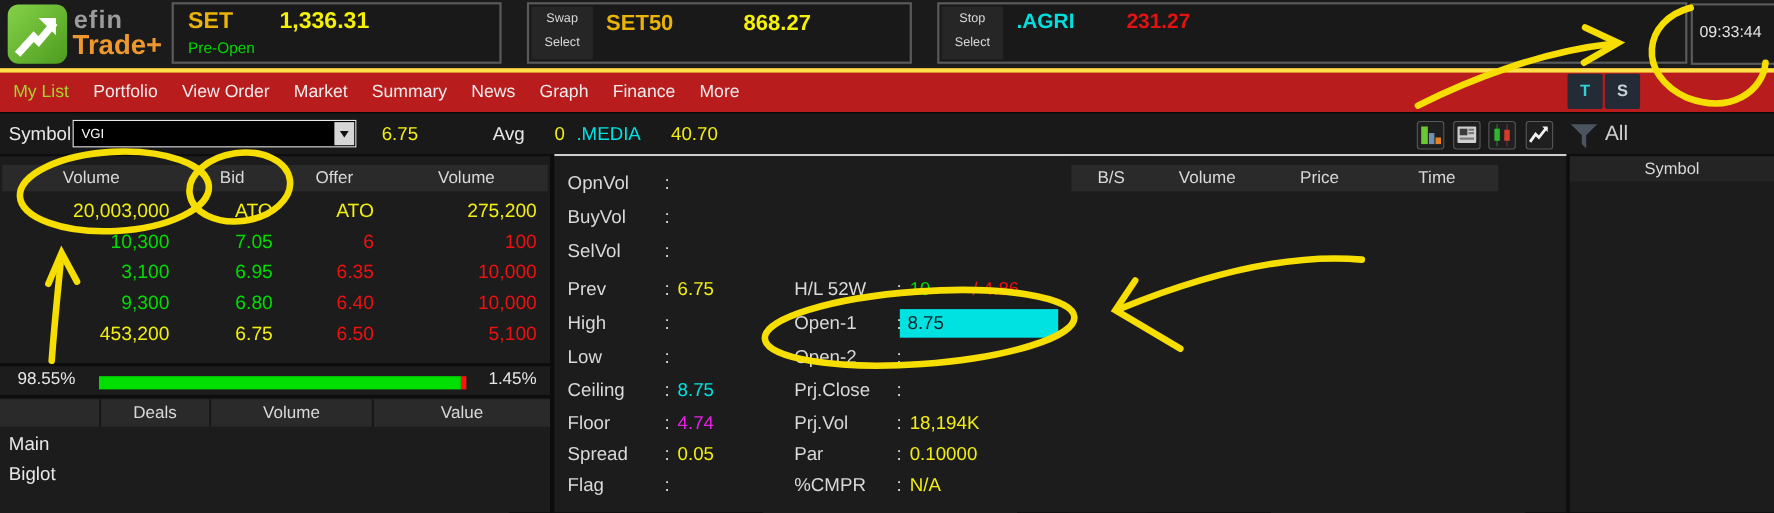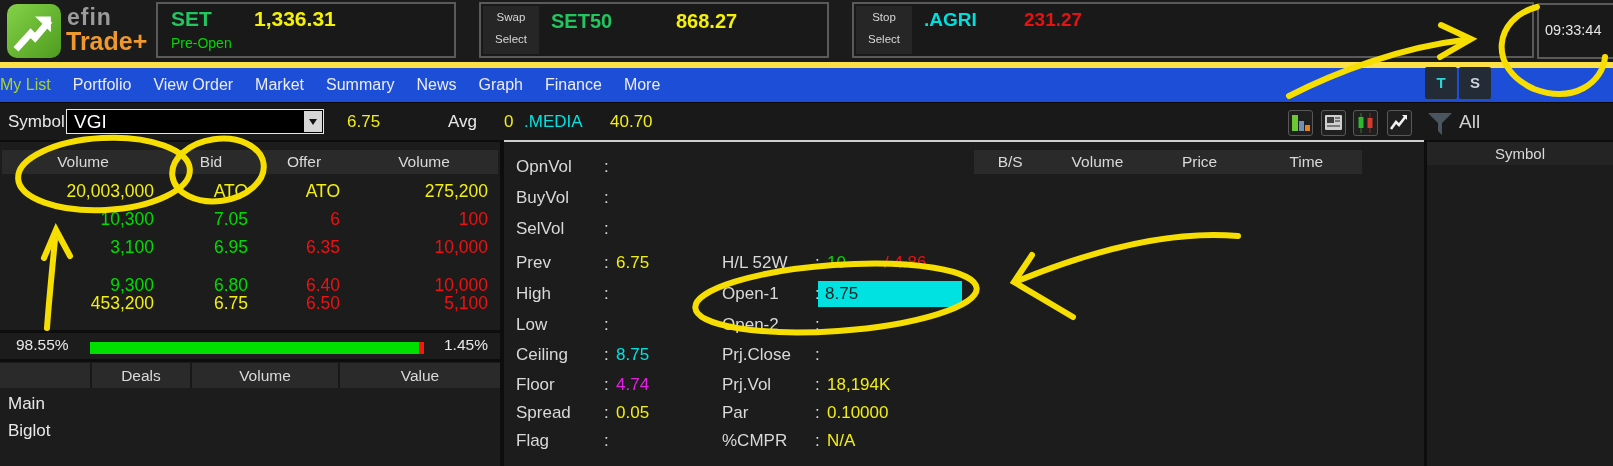--- a/index.html
+++ b/index.html
@@ -14,45 +14,45 @@
   #topbar { position:absolute; left:0; top:0; width:1613px; height:62px; background:#1b1b1b; }
   .logo-icon { position:absolute; left:7px; top:4px; width:54px; height:54px; border-radius:10px;
     background:linear-gradient(135deg,#85d148,#4e9c1f); }
   .logo-efin { position:absolute; left:67px; top:4px; font-size:23px; font-weight:bold; color:#9b9b9b; letter-spacing:1px; }
   .logo-trade { position:absolute; left:66px; top:27px; font-size:25px; font-weight:bold; color:#ef982d; }
   .tb-box { position:absolute; top:2px; height:56px; background:#191919; border:2px solid #5a5a5a; }
   #set-box { left:156px; width:300px; }
   #swap-box { left:479px; width:350px; }
   #stop-box { left:852px; width:682px; }
   #clock-box { left:1537px; top:3px; width:78px; height:56px; position:absolute; background:#191919; border:2px solid #5a5a5a; }
-  .idx-name { position:absolute; left:13px; top:3px; font-size:21px; font-weight:bold; color:#22c55e; }
+  .idx-name { position:absolute; left:13px; top:3px; font-size:21px; font-weight:bold; color:#eab308; }
   .idx-value { position:absolute; left:96px; top:3px; font-size:21px; font-weight:bold; color:#f4f006; }
   .idx-session { position:absolute; left:13px; top:31px; font-size:14px; color:#00d800; }
   .mini-box { position:absolute; left:2px; top:2px; width:56px; height:48px; background:#262626; }
   .mini-box div { text-align:center; font-size:11.5px; color:#d8d8d8; }
   .mini-top { margin-top:5px; } .mini-bot { margin-top:10px; }
   #swap-box .idx-name { left:70px; top:6px; font-size:20px; }
   #swap-box .idx-value { left:180px; top:6px; font-size:20px;margin-left:15px; }
   #stop-box .idx-name { left:70px; top:5px; font-size:19px; color:#00dede; }
   #stop-box .idx-value { left:170px; top:5px; font-size:19px; color:#e41212; }
   .clock-text { position:absolute; left:6px; top:17px; font-size:14.5px; color:#e6e6e6; }
 
   
-  #menubar { position:absolute; left:0; top:62px; width:1613px; height:40px; background:#1d4ed8; border-top:6px solid #fde047; display:flex; gap:22px; align-items:center; }
+  #menubar { position:absolute; left:0; top:62px; width:1613px; height:40px; background:#b91c1c; border-top:4px solid #fde047; display:flex; gap:22px; padding-left:12px; align-items:center; }
   .menu-item { font-size:16px; color:#ececec; white-space:nowrap; cursor:default; }
   .menu-item.active { color:#a6d42c; }
   .ts-btn { position:absolute; top:67px; width:32px; height:32px; background:#222b36; border-radius:2px; text-align:center; line-height:32px; font-weight:bold; font-size:15px; }
   #t-btn { left:1425px; color:#2ed3d3; }
   #s-btn { left:1459px; color:#ccd2da; }
 
   
   #symrow { position:absolute; left:0; top:102px; width:1613px; height:38px; background:#191919; border-top:1px solid #060606; }
   .sym-label { position:absolute; left:8px; top:0; line-height:38px; font-size:17px; color:#e8e8e8; }
   .combo { position:absolute; left:66px; top:6px; width:258px; height:25px; background:#000; border:1px solid #e8e8e8; }
-  .combo-text { position:absolute; left:7px; top:0; line-height:23px; font-size:19px; color:#fff; }
+  .combo-text { position:absolute; left:7px; top:0; line-height:23px; font-size:12px; color:#fff; }
   .combo-btn { position:absolute; right:1px; top:1px; width:18px; height:21px; background:#d6d6d6; }
   .combo-btn::after { content:""; position:absolute; left:5px; top:8px; border-left:4px solid transparent; border-right:4px solid transparent; border-top:6px solid #111; }
   .sr-text { position:absolute; top:0; line-height:38px; font-size:17px; }
   .icon-btn { position:absolute; top:7px; width:25px; height:26px; background:#1f1f1f; border:1px solid #585858; border-radius:3px; }
   .all-label { position:absolute; left:1459px; top:0; line-height:38px; font-size:19px; color:#d0d0d0; }
 
   
   .panel { position:absolute; top:142px; height:324px; background:#1c1c1c; }
   #left-panel { left:0; width:500px; }
   #mid-panel  { left:504px; width:538px;padding-left:24px; }
@@ -231,21 +231,21 @@
     <span class="c2" data-color="green">7.05</span>
     <span class="c3" data-color="red">6</span>
     <span class="c4" data-color="red">100</span>
   </div>
   <div class="bo-row" style="top:92px;">
     <span class="c1" data-color="green">3,100</span>
     <span class="c2" data-color="green">6.95</span>
     <span class="c3" data-color="red">6.35</span>
     <span class="c4" data-color="red">10,000</span>
   </div>
-  <div class="bo-row" style="top:130px;">
+  <div class="bo-row" style="top:120px;">
     <span class="c1" data-color="green">9,300</span>
     <span class="c2" data-color="green">6.80</span>
     <span class="c3" data-color="red">6.40</span>
     <span class="c4" data-color="red">10,000</span>
   </div>
   <div class="bo-row" style="top:148px;">
     <span class="c1" data-color="yellow">453,200</span>
     <span class="c2" data-color="yellow">6.75</span>
     <span class="c3" data-color="red">6.50</span>
     <span class="c4" data-color="red">5,100</span>

